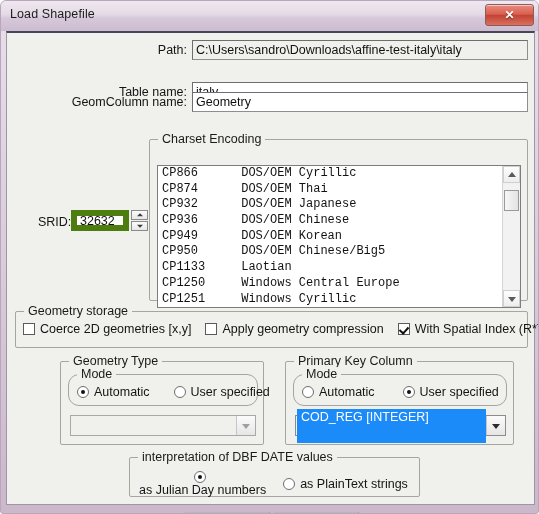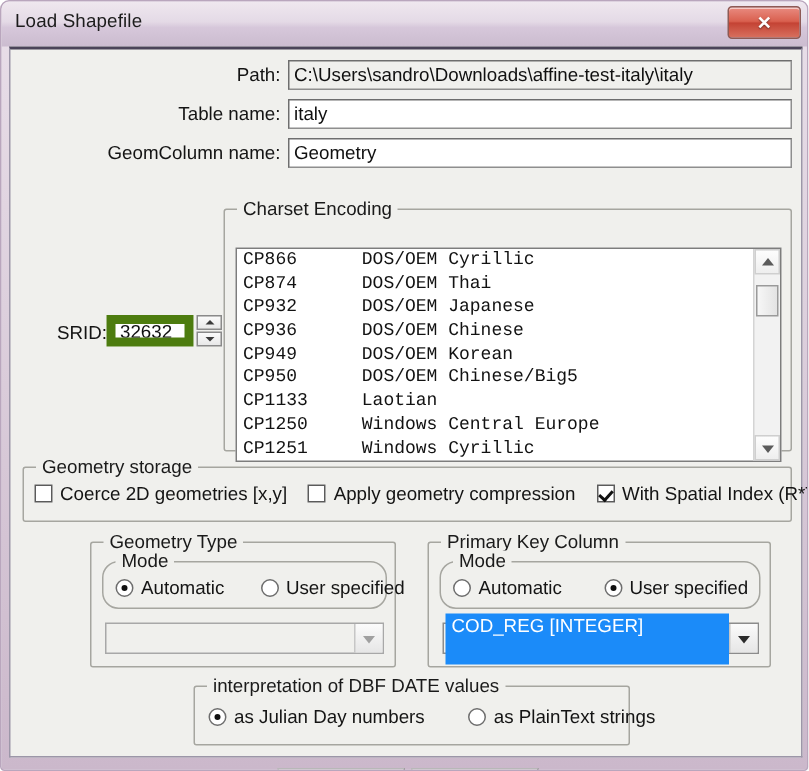--- a/index.html
+++ b/index.html
@@ -423,21 +423,21 @@
     </div>
   </div>
 
   <div class="client">
 
     <div class="form-row" style="top:6px;">
       <div class="form-label">Path:</div>
       <input class="form-input readonly" type="text" readonly="" value="C:\Users\sandro\Downloads\affine-test-italy\italy" style="">
     </div>
 
-    <div class="form-row" style="top:32px;justify-content:space-between;">
+    <div class="form-row" style="top:48px;justify-content:space-between;">
       <div class="form-label">Table name:</div>
       <input class="form-input" type="text" value="italy" style="">
     </div>
 
     <div class="form-row" style="top:58px;">
       <div class="form-label">GeomColumn name:</div>
       <input class="form-input" type="text" value="Geometry" style="">
     </div>
 
     <div class="srid-label">SRID:</div>
@@ -533,21 +533,21 @@
       </div>
       <div class="combo selected" style="left:9px; top:53px; width:211px;">
         <span class="combo-text">COD_REG [INTEGER]</span>
         <span class="combo-btn"></span>
       </div>
     </div>
 
     <div class="group" id="dbf-date">
       <div class="group-title">interpretation of DBF DATE values</div>
       <div class="radio-row" style="left:9px; top:13px;">
-        <label class="radio-item" style="margin-right:29px;">
+        <label class="radio-item" style="margin-right:17px;flex-direction:column;">
           <span class="radio checked"></span>
           <span>as Julian Day numbers</span>
         </label>
         <label class="radio-item">
           <span class="radio"></span>
           <span>as PlainText strings</span>
         </label>
       </div>
     </div>
 

